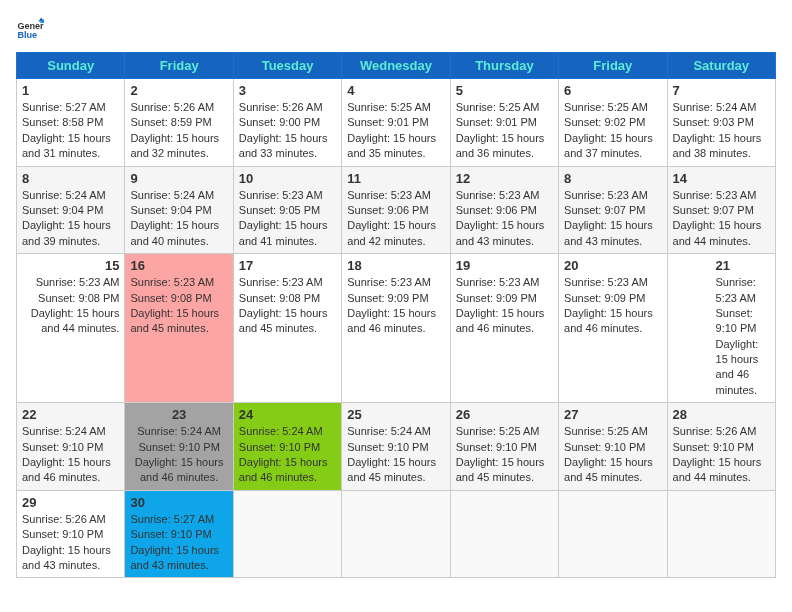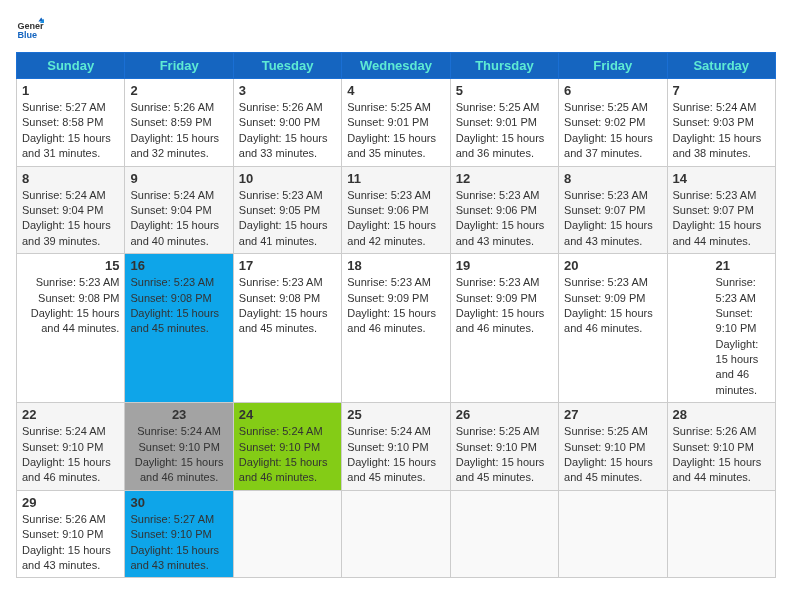--- a/index.html
+++ b/index.html
@@ -171,21 +171,21 @@
         <td style="background-color: rgb(245, 245, 245);">
         <span class="day-number">14</span>
         <span class="cell-text">Sunrise: 5:23 AM<br>Sunset: 9:07 PM<br>Daylight: 15 hours and 44 minutes.</span>
       </td>
       </tr>
       <tr style="background-color: rgb(255, 255, 255);">
         <td style="background-color: rgb(255, 255, 255); text-align: right;">
         <span class="day-number">15</span>
         <span class="cell-text">Sunrise: 5:23 AM<br>Sunset: 9:08 PM<br>Daylight: 15 hours and 44 minutes.</span>
       </td>
-        <td style="background-color: #0ea5e9;">
+        <td style="background-color: #fca5a5;">
         <span class="day-number">16</span>
         <span class="cell-text">Sunrise: 5:23 AM<br>Sunset: 9:08 PM<br>Daylight: 15 hours and 45 minutes.</span>
       </td>
         <td style="background-color: rgb(255, 255, 255);">
         <span class="day-number">17</span>
         <span class="cell-text">Sunrise: 5:23 AM<br>Sunset: 9:08 PM<br>Daylight: 15 hours and 45 minutes.</span>
       </td>
         <td style="background-color: rgb(255, 255, 255);">
         <span class="day-number">18</span>
         <span class="cell-text">Sunrise: 5:23 AM<br>Sunset: 9:09 PM<br>Daylight: 15 hours and 46 minutes.</span>

